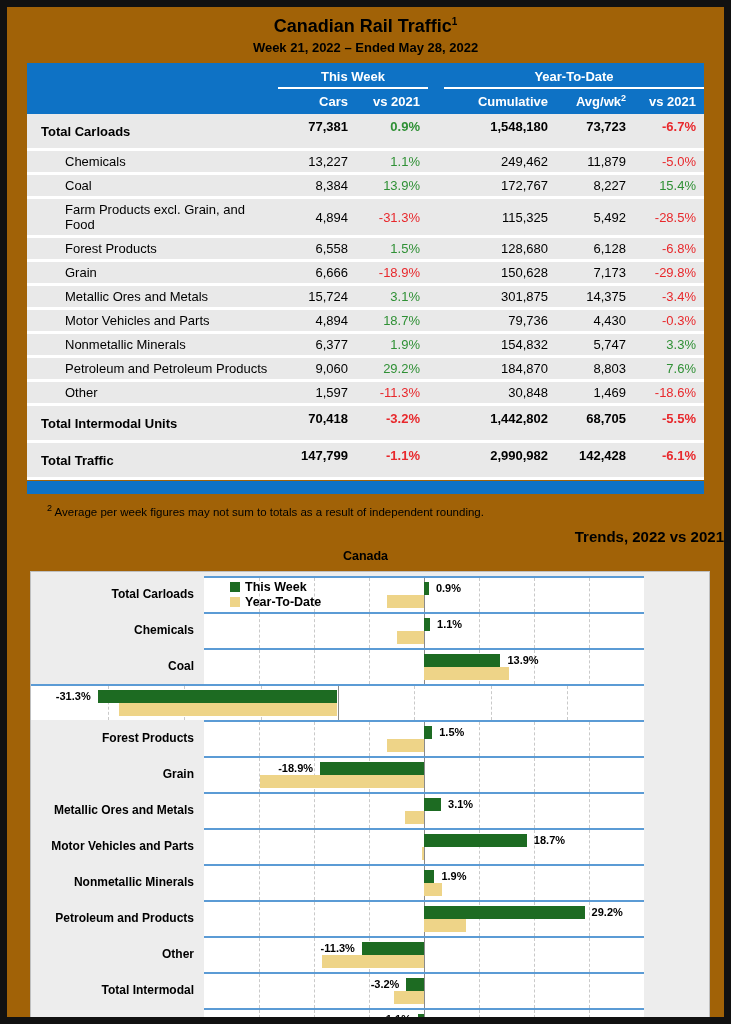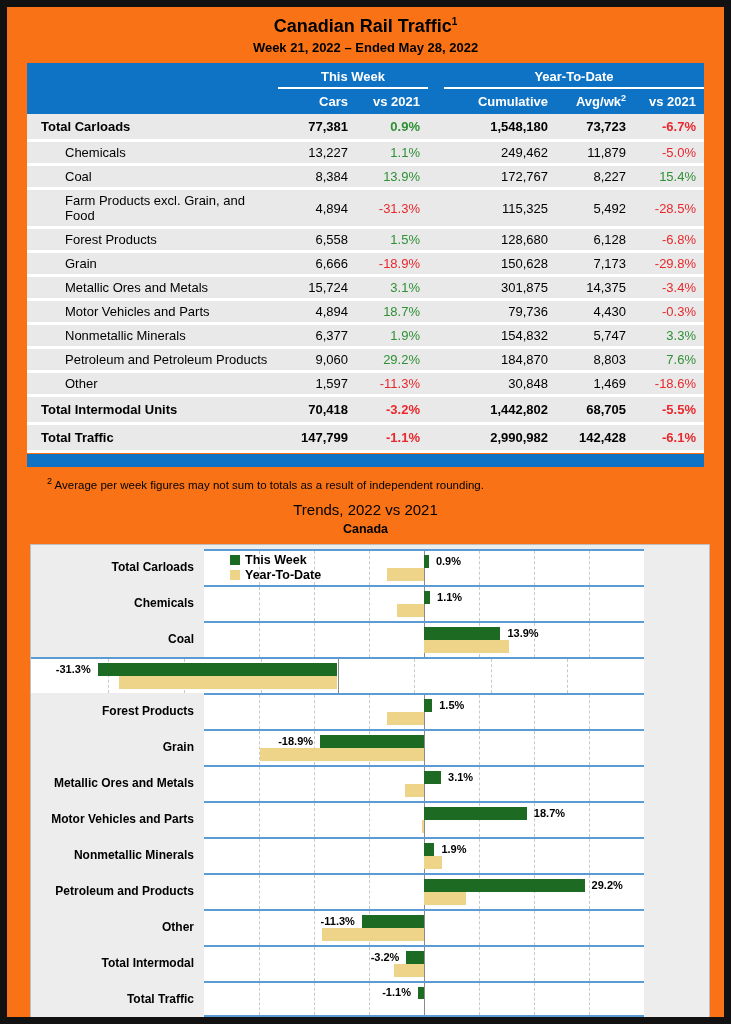--- a/index.html
+++ b/index.html
@@ -1,53 +1,53 @@
 <!DOCTYPE html>
 <html><head>
 <meta charset="utf-8">
 <style>
   html,body{margin:0;padding:0;}
   body{
     width:731px;height:1024px;background:#111;position:relative;
     font-family:"Liberation Sans","DejaVu Sans",sans-serif;
     -webkit-font-smoothing:antialiased;
   }
-  .page{position:absolute;left:7px;top:7px;right:7px;bottom:7px;background:#f97316;overflow:hidden;}
+  .page{position:absolute;left:7px;top:7px;right:7px;bottom:7px;background:#a16207;overflow:hidden;}
 
   
   .rpt-title{text-align:center;font-weight:bold;font-size:18px;margin-top:9px;color:#000;}
   .rpt-title sup{font-size:10px;}
   .rpt-subtitle{text-align:center;font-weight:bold;font-size:13px;margin-top:3px;color:#000;}
 
   
   .tbl{margin:8px 20px 0 20px;font-size:13px;}
   .grid{display:grid;grid-template-columns:minmax(0,1fr) 78px 72px 16px 112px 78px 70px;align-items:end;}
   .thead{background:#0e72c5;color:#fff;font-weight:bold;padding:6px 0 5px 0;}
   .group-cell{text-align:center;border-bottom:2px solid #fff;padding-bottom:3px;}
   .gc-week{grid-column:2/4;}
   .gc-ytd{grid-column:5/8;}
   .thead .sub{padding-top:4px;text-align:right;padding-right:8px;}
   .thead .sub sup{font-size:9px;}
   .trow{background:#e9e9e9;border-bottom:3px solid #fff;align-items:center;}
   .trow .cell{text-align:right;padding:3px 8px 3px 0;white-space:nowrap;}
   .trow .lab{text-align:left;padding:3px 0 3px 38px;}
   .trow.total{font-weight:bold;}
   .trow.total .lab{padding-left:14px;}
-  .trow.total .cell{padding-top:5px;padding-bottom:5px;}
+  .trow.total .cell{padding-top:5px;padding-bottom:14px;}
   .pct.pos{color:#2f9035;}
   .pct.neg{color:#e8282c;}
   .tbl-bottom-bar{height:13px;background:#0e72c5;margin-top:1px;}
 
   
   .footnotes{margin:9px 20px 0 40px;font-size:11.5px;color:#000;}
   .footnotes .fn{margin-bottom:5px;}
   .footnotes sup{font-size:9px;}
 
   
-  .chart-title{text-align:center;font-weight:normal;font-size:15px;margin-top:10px;color:#000;}
+  .chart-title{text-align:right;font-weight:bold;font-size:15px;margin-top:10px;color:#000;}
   .chart-subtitle{text-align:center;font-weight:bold;font-size:12.5px;margin-top:4px;color:#000;}
   .chart-box{margin:8px 14px 0 23px;background:#ededed;border:1px solid #bfbfbf;padding:4px 0 4px 0;}
   .band{display:flex;height:36px;}
   .gutter{width:173px;flex:0 0 173px;display:flex;align-items:center;justify-content:flex-end;
           padding-right:10px;box-sizing:border-box;font-weight:bold;font-size:12px;text-align:right;color:#000;}
   .plotwrap{flex:1;margin-right:65px;position:relative;background:#fff;border-top:2px solid #5b9bd5;}
   .band:last-of-type .plotwrap{border-bottom:2px solid #5b9bd5;}
   .gl{position:absolute;top:0;bottom:0;width:0;border-left:1px dashed #c9c9c9;}
   .gl.zero{border-left:1px solid #8a8a8a;}
   .bar{position:absolute;}

